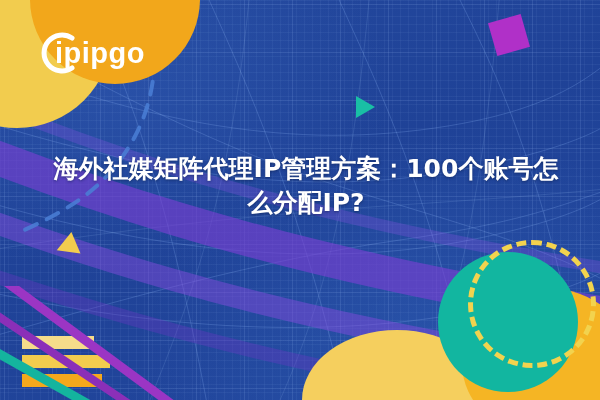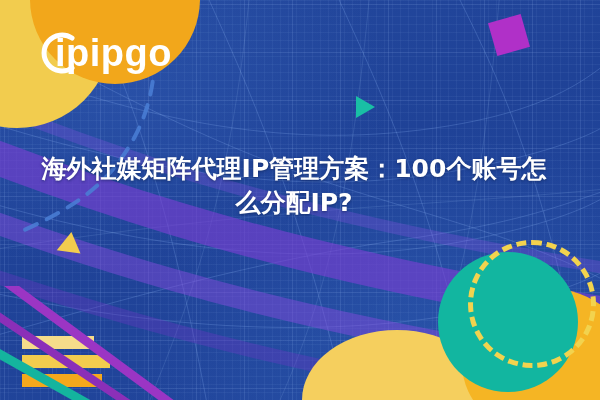--- a/index.html
+++ b/index.html
@@ -131,31 +131,31 @@
     position: absolute;
     left: 34px; top: 28px;
     display: flex;
     align-items: center;
     height: 50px;
     z-index: 6;
   }
   #logo-arc { display: block; }
   #logo-text {
     color: #FFFFFF;
-    font-size: 38px;
+    font-size: 29px;
     font-weight: 700;
     letter-spacing: .5px;
     line-height: 1;
     margin-left: -31px;
   }
 
   
   #title {
     position: absolute;
-    left: 40px;
+    left: 52px;
     top: 152px;
     width: 508px;
     z-index: 7;
     color: #FFFFFF;
     font-size: 25px;
     font-weight: 700;
     line-height: 1.35;
     text-align: center;
     text-shadow: 0 1px 3px rgba(10,25,70,.55);
     font-family: "DejaVu Sans", "Liberation Sans", sans-serif;

